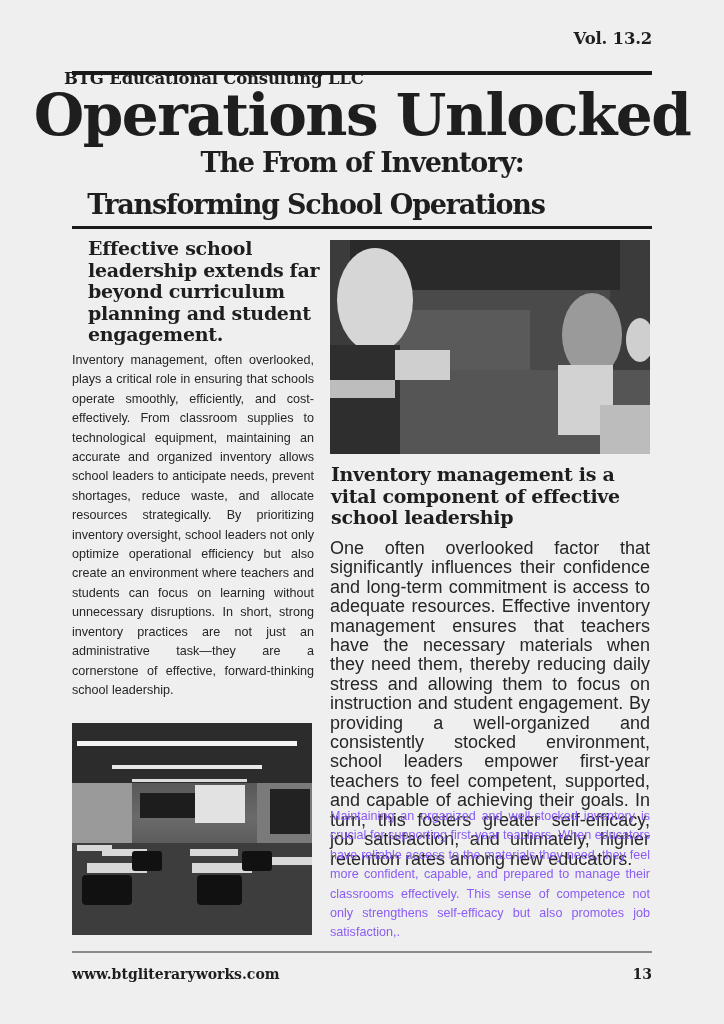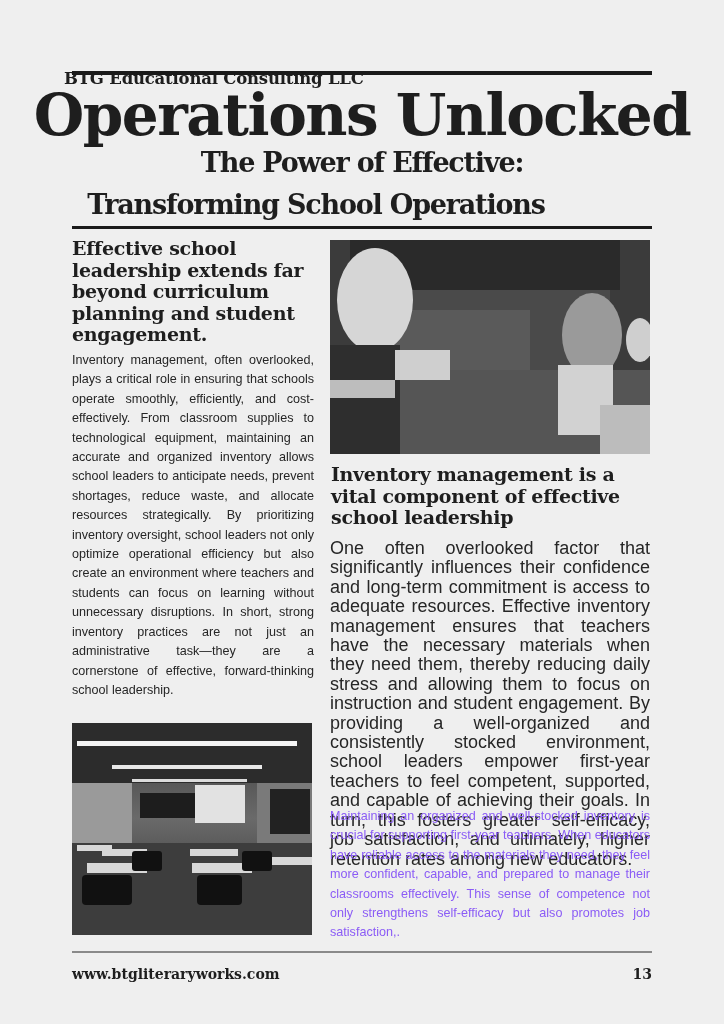--- a/index.html
+++ b/index.html
@@ -13,44 +13,45 @@
 
   .hdr-left { left: 64px; top: 29px; font-size: 16.5px; font-weight: bold; letter-spacing: -0.2px; margin-top: 40px; }
   .hdr-right { right: 72px; top: 29px; font-size: 16.5px; font-weight: bold; text-align: right; line-height: 20px; letter-spacing: -0.2px; }
   .rule-top { left: 72px; top: 71px; width: 580px; height: 4px; background: #1a1a1a; }
 
   .title { left: 0; width: 724px; top: 78px; text-align: center; font-size: 58px; font-weight: bold; letter-spacing: -1.5px; line-height: 74px; }
   .sub1 { left: 0; width: 724px; top: 146px; text-align: center; font-size: 27px; font-weight: bold; letter-spacing: -1.2px; line-height: 34px; }
   .sub2 { left: 0; width: 632px; top: 188px; text-align: center; font-size: 27px; font-weight: bold; letter-spacing: -1.2px; line-height: 34px; }
   .rule-mid { left: 72px; top: 226px; width: 580px; height: 3px; background: #1a1a1a; }
 
-  .lhead { left: 72px; top: 238px; width: 240px; font-size: 19px; font-weight: bold; line-height: 21.5px; letter-spacing: -0.3px; }
+  .lhead { left: 88px; top: 238px; width: 240px; font-size: 19px; font-weight: bold; line-height: 21.5px; letter-spacing: -0.3px; }
   .lbody { left: 72px; top: 351px; width: 242px; font-size: 12.6px; line-height: 19.4px; text-align: justify; color: #262626; }
 
   .photo1 { left: 330px; top: 240px; width: 320px; height: 214px; overflow: hidden; }
   .photo2 { left: 72px; top: 723px; width: 240px; height: 212px; overflow: hidden; }
 
   .rhead { left: 331px; top: 464px; width: 322px; font-size: 19px; font-weight: bold; line-height: 21.5px; letter-spacing: -0.3px; }
   .rbody1 { left: 330px; top: 539px; width: 320px; font-size: 18px; line-height: 19.4px; text-align: justify; color: #262626; }
   .rbody2 { left: 330px; top: 807px; width: 320px; font-size: 12.6px; line-height: 19.4px; text-align: justify; color: #8b5cf6; }
 
   .rule-bot { left: 72px; top: 951px; width: 580px; height: 2px; background: #8a8a8a; }
   .ftr-left { left: 72px; top: 966px; font-size: 14px; font-weight: bold; }
   .ftr-right { right: 72px; top: 966px; font-size: 14px; font-weight: bold; }
 </style>
 </head>
 <body>
 
 <div class="abs hdr-left serif">BTG Educational Consulting LLC</div>
 <div class="abs hdr-right serif">
+  <div>Vol. 13.2</div>
 </div>
 <div class="abs rule-top"></div>
 
 <div class="abs title serif">Operations Unlocked</div>
-<div class="abs sub1 serif">The Power of Effective:</div>
+<div class="abs sub1 serif">The From of Inventory:</div>
 <div class="abs sub2 serif">Transforming  School Operations</div>
 <div class="abs rule-mid"></div>
 
 <div class="abs lhead serif">Effective school leadership extends far beyond curriculum planning and student engagement.</div>
 <div class="abs lbody">Inventory management, often overlooked, plays a critical role in ensuring that schools operate smoothly, efficiently, and cost-effectively. From classroom supplies to technological equipment, maintaining an accurate and organized inventory allows school leaders to anticipate needs, prevent shortages, reduce waste, and allocate resources strategically. By prioritizing inventory oversight, school leaders not only optimize operational efficiency but also create an environment where teachers and students can focus on learning without unnecessary disruptions. In short, strong inventory practices are not just an administrative task—they are a cornerstone of effective, forward-thinking school leadership.</div>
 
 <div class="abs photo2">
   <svg width="240" height="212" viewBox="0 0 240 212">
     <defs>
       <linearGradient id="g2" x1="0" y1="0" x2="0" y2="1">

